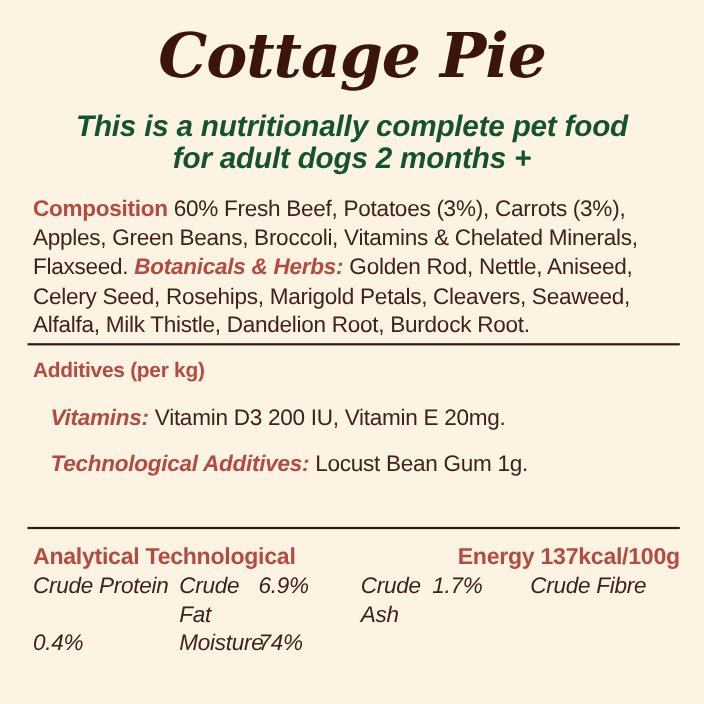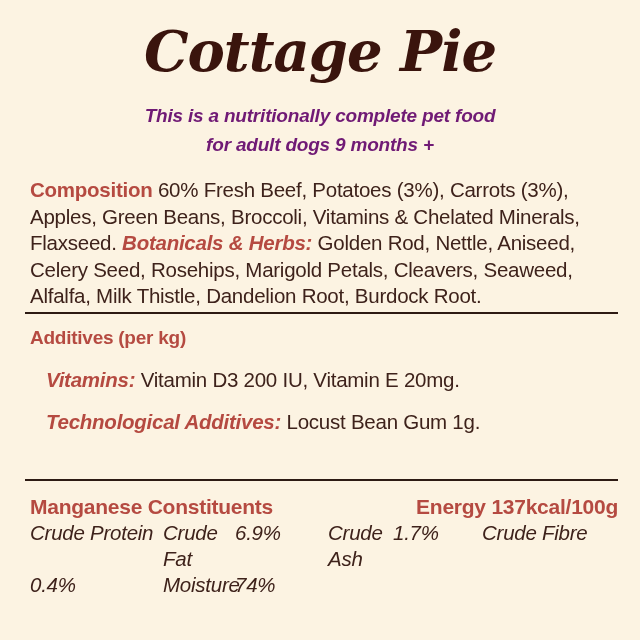--- a/index.html
+++ b/index.html
@@ -34,23 +34,23 @@
     letter-spacing: -1px;
   }
   .subtitle {
     position: absolute;
     top: 101px;
     left: 0;
     right: 0;
     text-align: center;
     font-weight: bold;
     font-style: italic;
-    font-size: 19px;
+    font-size: 27px;
     line-height: 29px;
-    color: #701a75;
+    color: #14532d;
     letter-spacing: -0.2px;
   }
   .body-text {
     font-size: 20.5px;
     line-height: 26.5px;
     color: #3e221b;
     letter-spacing: -0.25px;
   }
   .composition {
     position: absolute;
@@ -115,38 +115,38 @@
 </style>
 </head>
 <body>
 
 <div class="label">
 
   <h1 class="title">Cottage Pie</h1>
 
   <div class="subtitle">
     <div>This is a nutritionally complete pet food</div>
-    <div>for adult dogs 9 months +</div>
+    <div>for adult dogs 2 months +</div>
   </div>
 
   <p class="composition body-text"><span class="h-red">Composition</span> <span>60% Fresh Beef, Potatoes (3%), Carrots (3%), Apples, Green Beans, Broccoli, Vitamins &amp; Chelated Minerals, Flaxseed.</span> <span class="h-red-italic">Botanicals &amp; Herbs:</span> <span>Golden Rod, Nettle, Aniseed, Celery Seed, Rosehips, Marigold Petals, Cleavers, Seaweed, Alfalfa, Milk Thistle, Dandelion Root, Burdock Root.</span></p>
 
   <hr class="divider divider-1">
 
   <div class="additives body-text">
     <div class="h-red" style="font-size:19px;">Additives (per kg)</div>
     <p><span class="h-red-italic">Vitamins:</span> <span>Vitamin D3 200 IU, Vitamin E 20mg.</span></p>
     <p><span class="h-red-italic">Technological Additives:</span> <span>Locust Bean Gum 1g.</span></p>
   </div>
 
   <hr class="divider divider-2">
 
   <div class="analytical">
     <div class="ana-head">
-      <span>Manganese Constituents</span>
+      <span>Analytical Technological</span>
       <span>Energy 137kcal/100g</span>
     </div>
     <div class="ana-grid">
       <span>Crude Protein</span>
       <span>Crude Fat</span>
       <span>6.9%</span>
       <span>Crude Ash</span>
       <span>1.7%</span>
       <span>Crude Fibre</span>
       <span>0.4%</span>

